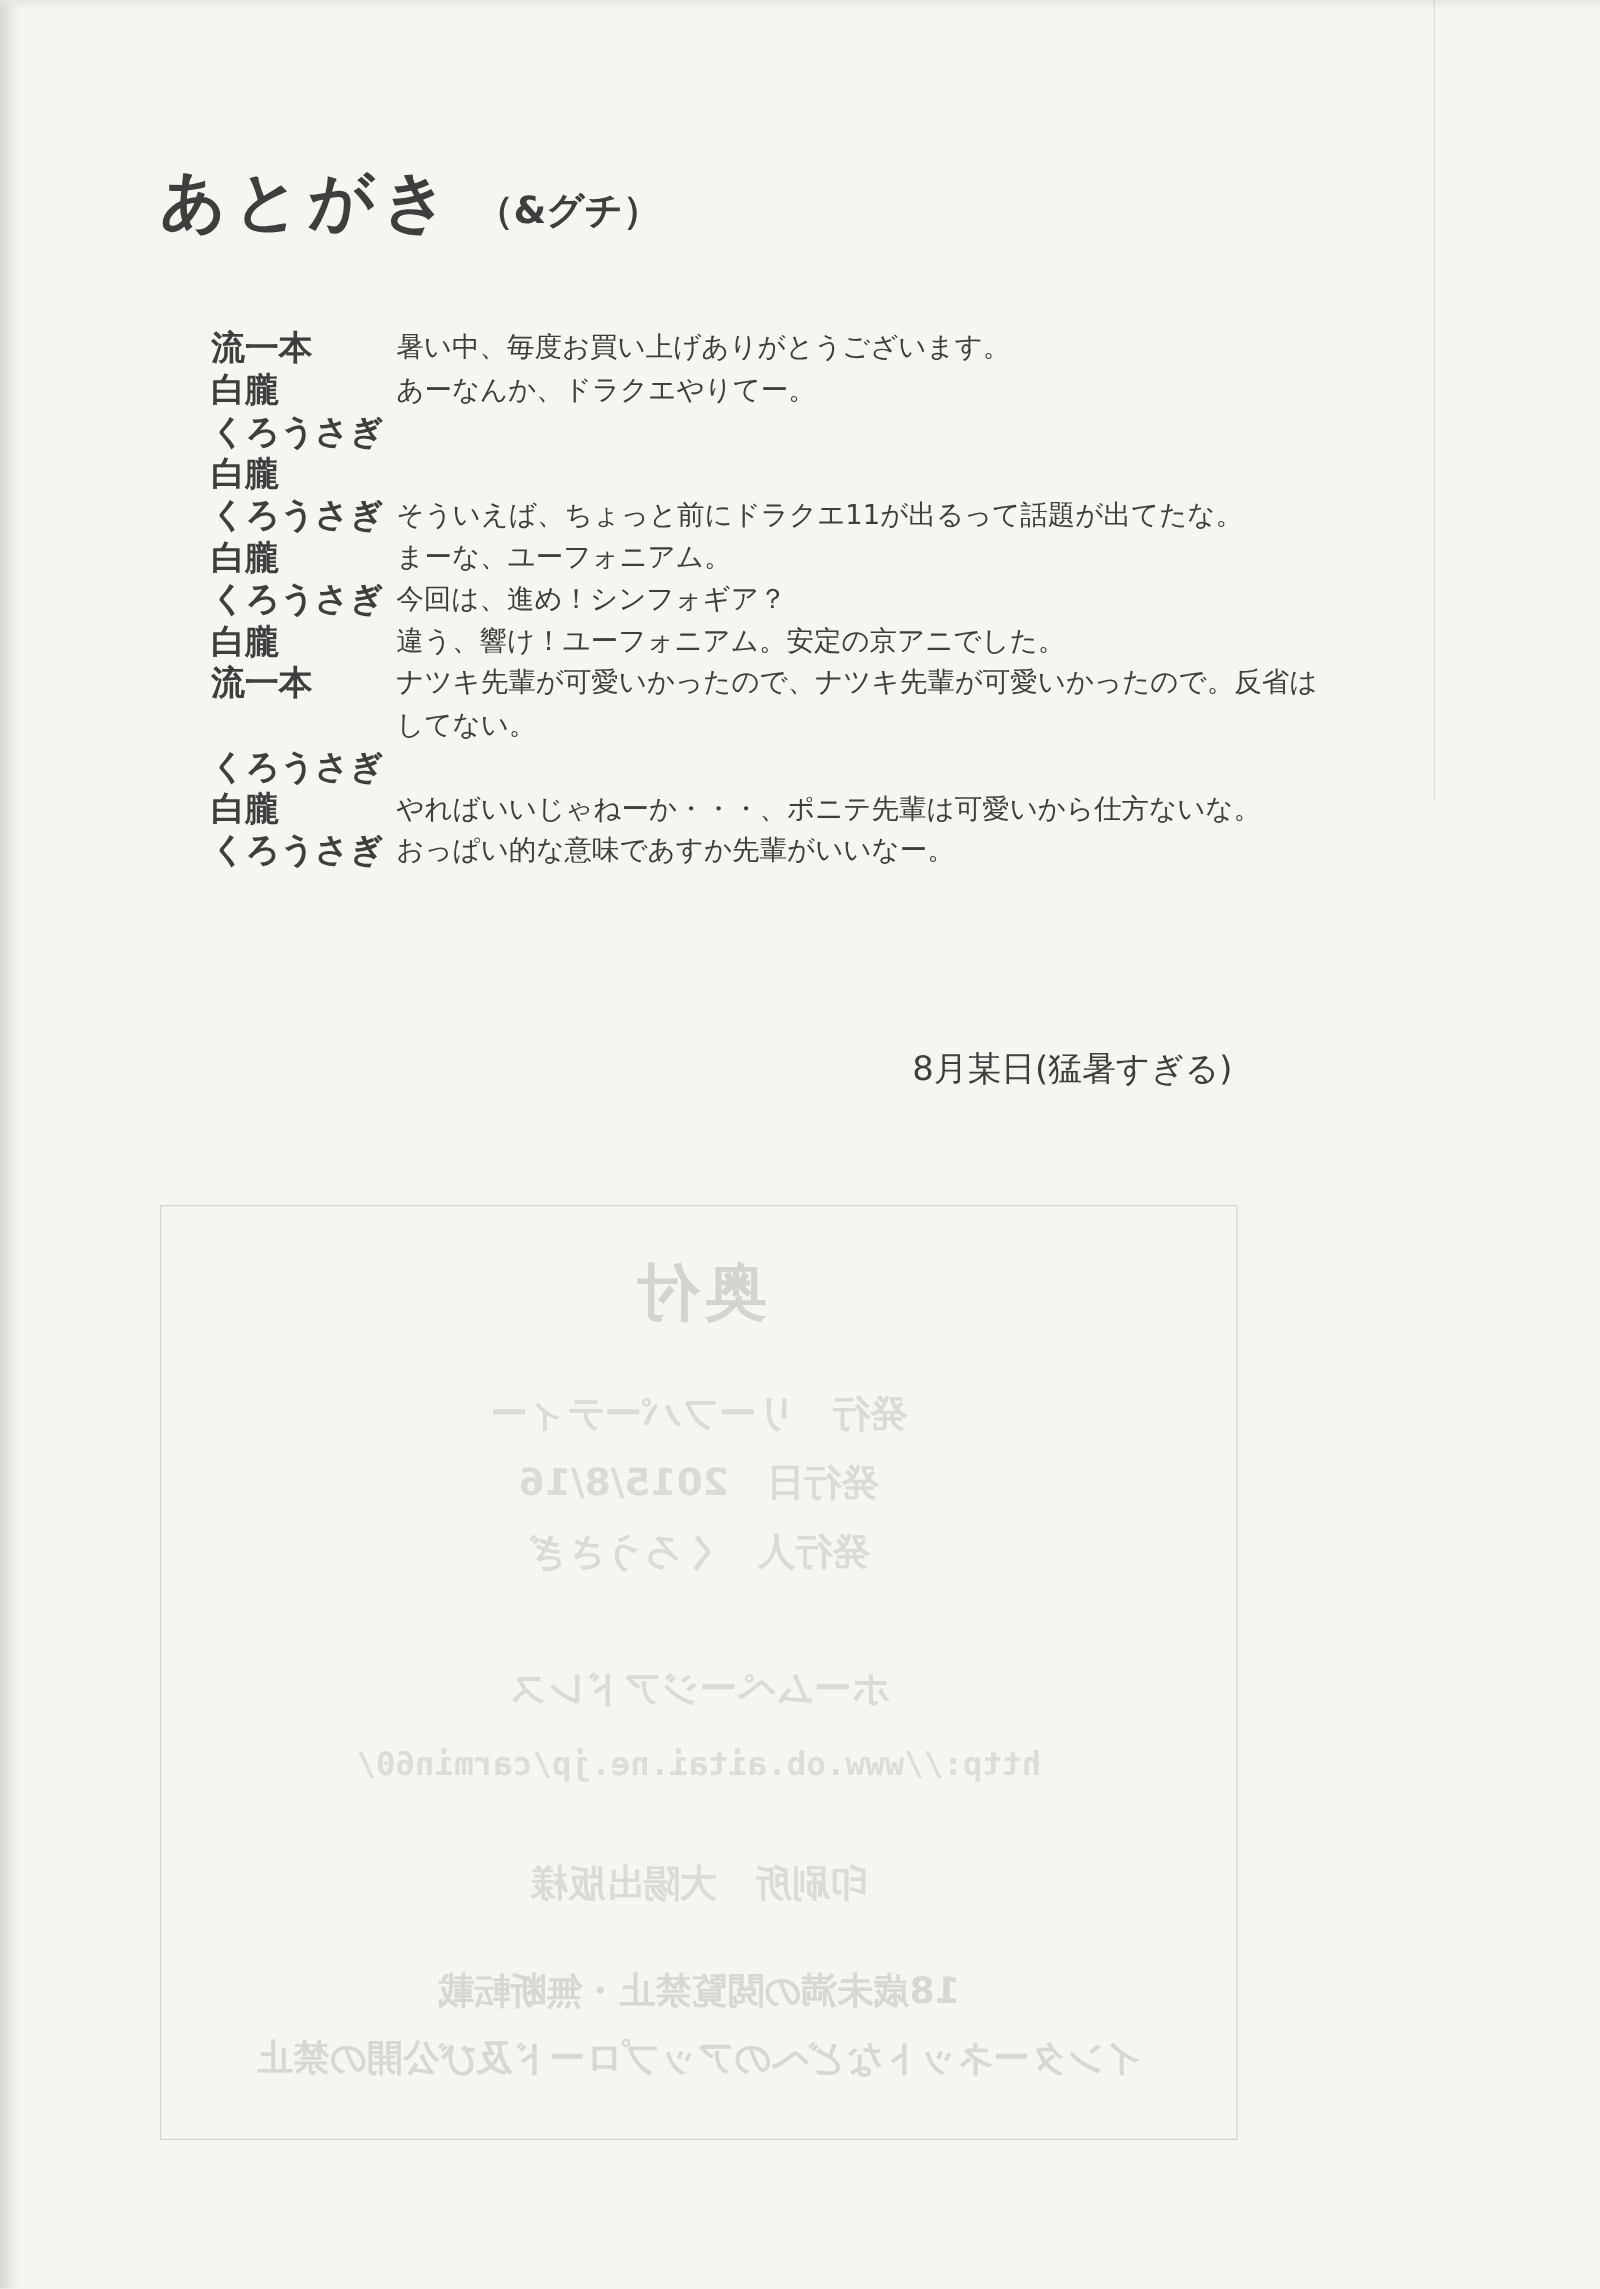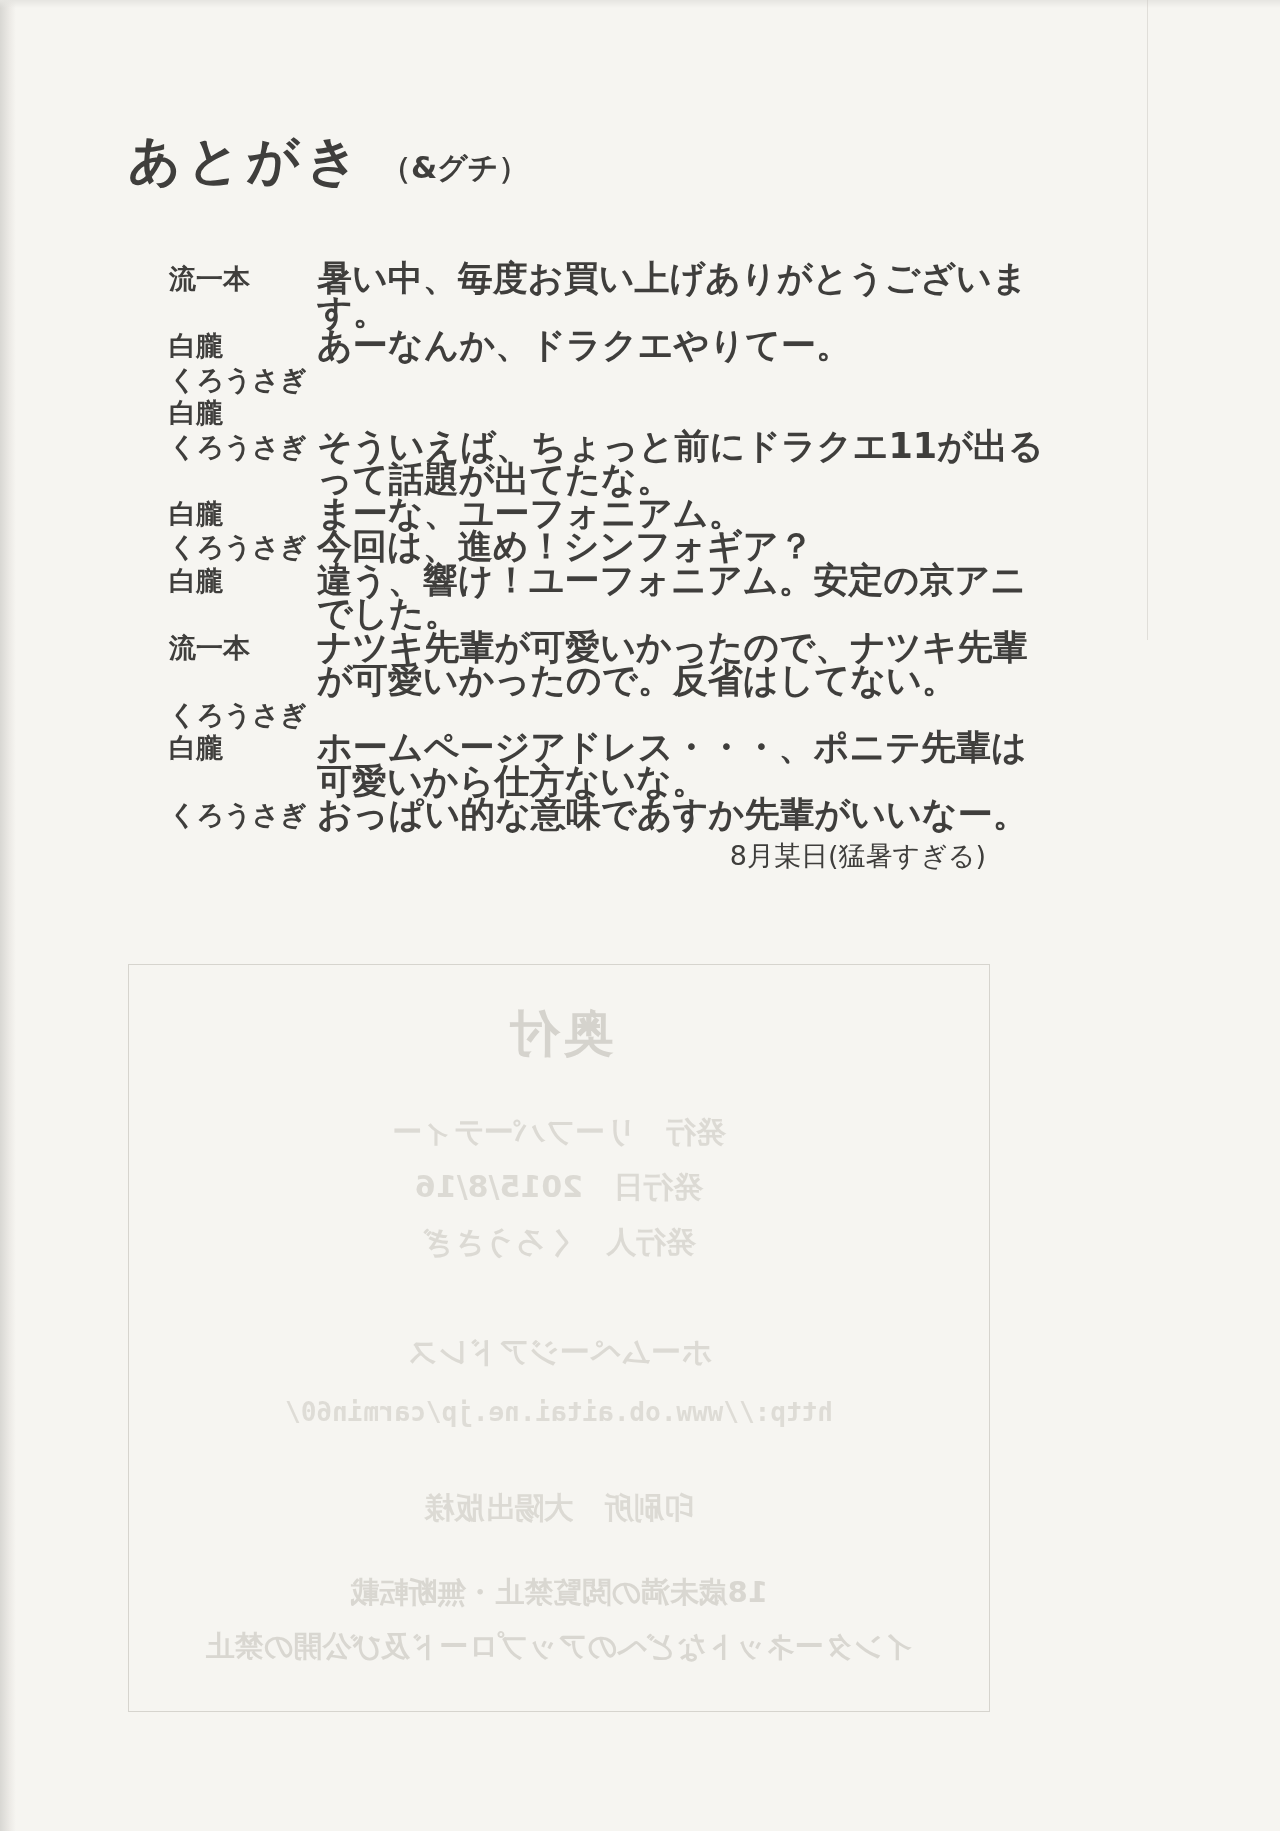--- a/index.html
+++ b/index.html
@@ -18,21 +18,21 @@
   .scan-crease{position:absolute;left:1147px;top:0;width:1px;height:640px;
     background:rgba(205,203,197,0.55);}
   
   .title-wrap{position:absolute;left:128px;top:126px;white-space:nowrap;color:#3f3e3c;}
   .title-main{font-size:52px;font-weight:bold;letter-spacing:6px;}
   .title-suffix{font-size:30px;font-weight:bold;margin-left:16px;}
   
   .dialogue{position:absolute;left:130px;top:262px;width:892px;color:#3f3e3c;margin-left:39px;}
   .drow{display:flex;align-items:flex-start;}
   .spk{flex:0 0 148px;font-size:27px;font-weight:bold;line-height:33.5px;white-space:nowrap;}
-  .txt{flex:1;font-size:35px;font-weight:bold;line-height:33.5px;
+  .txt{flex:1;font-size:22px;font-weight:normal;line-height:33.5px;
     word-break:break-all;overflow-wrap:anywhere;}
   
   .signoff{position:absolute;left:130px;top:838px;width:856px;text-align:right;
     color:#3f3e3c;font-size:27px;font-weight:normal;line-height:35px;white-space:nowrap;}
   
   .showbox{position:absolute;left:128px;top:964px;width:860px;height:746px;
     border:1px solid rgba(176,173,165,0.45);}
   .col-line{position:absolute;left:0;width:860px;text-align:center;
     transform:scaleX(-1);font-weight:bold;color:#dcdad4;
     font-size:30px;line-height:34px;white-space:nowrap;}
@@ -93,21 +93,21 @@
     </div>
     <div class="drow">
       <span class="spk">流一本</span>
       <span class="txt">ナツキ先輩が可愛いかったので、ナツキ先輩が可愛いかったので。反省はしてない。</span>
     </div>
     <div class="drow">
       <span class="spk">くろうさぎ</span>
     </div>
     <div class="drow">
       <span class="spk">白朧</span>
-      <span class="txt">ホームページアドレス・・・、ポニテ先輩は可愛いから仕方ないな。</span>
+      <span class="txt">やればいいじゃねーか・・・、ポニテ先輩は可愛いから仕方ないな。</span>
     </div>
     <div class="drow">
       <span class="spk">くろうさぎ</span>
       <span class="txt">おっぱい的な意味であすか先輩がいいなー。</span>
     </div>
   </div>
 
   <div class="signoff">
     <div>8月某日(猛暑すぎる)</div>
   </div>

